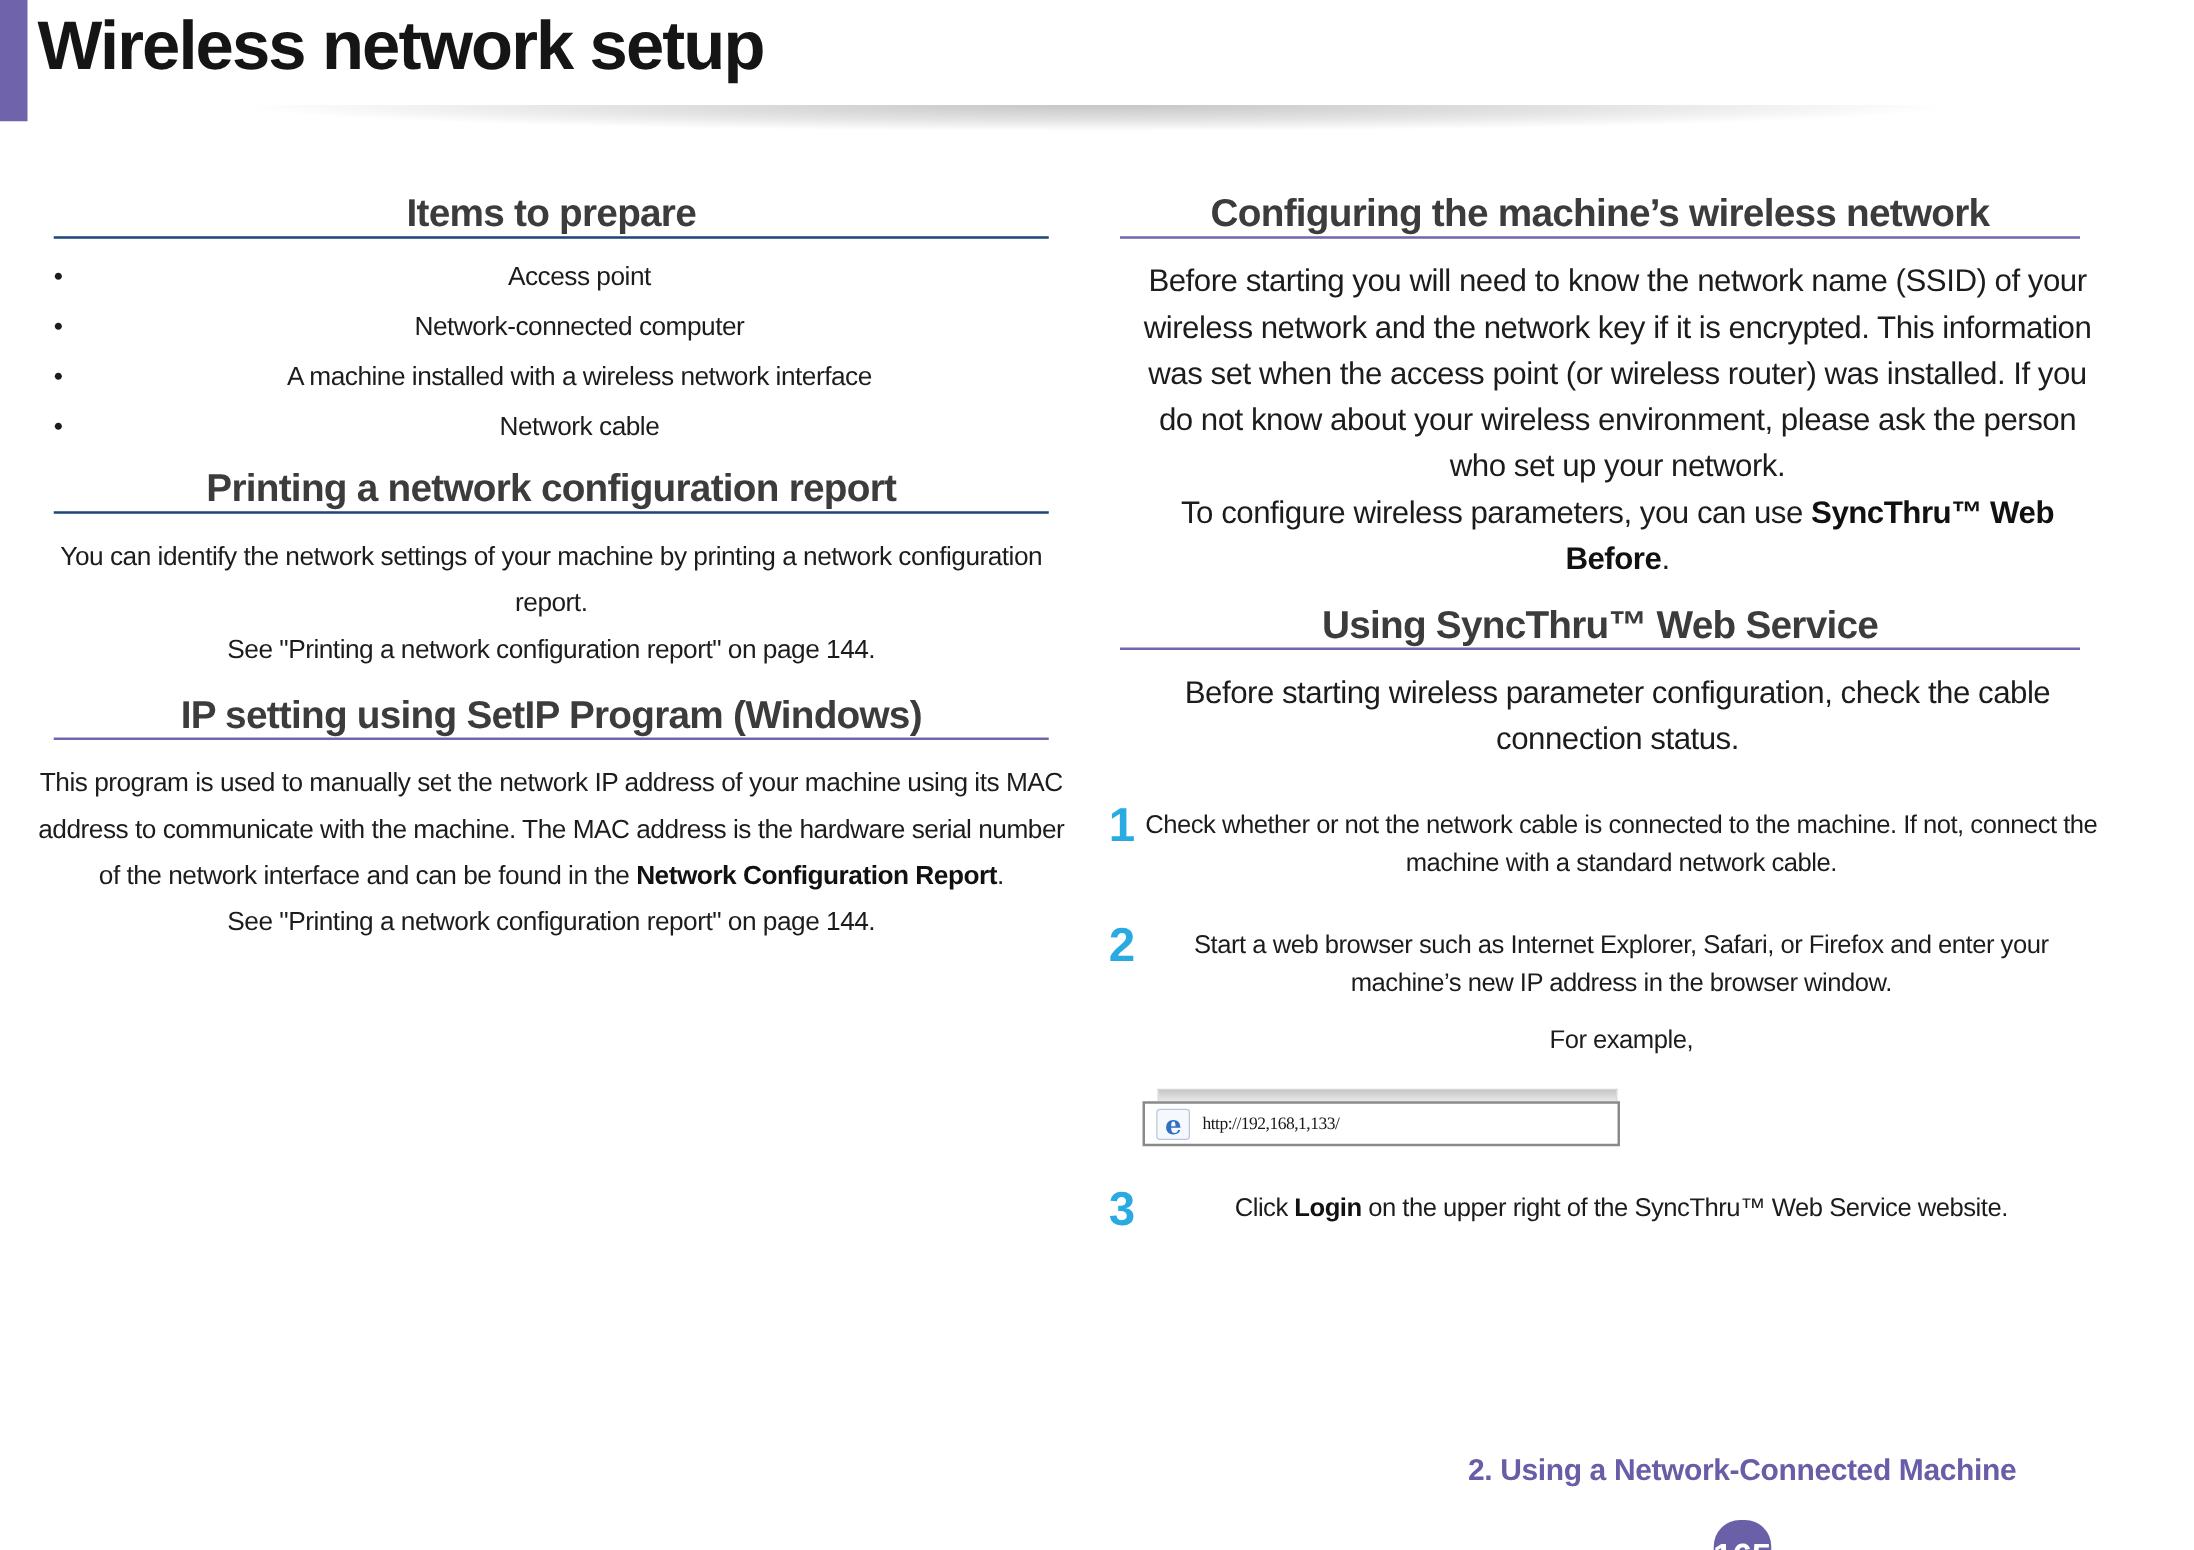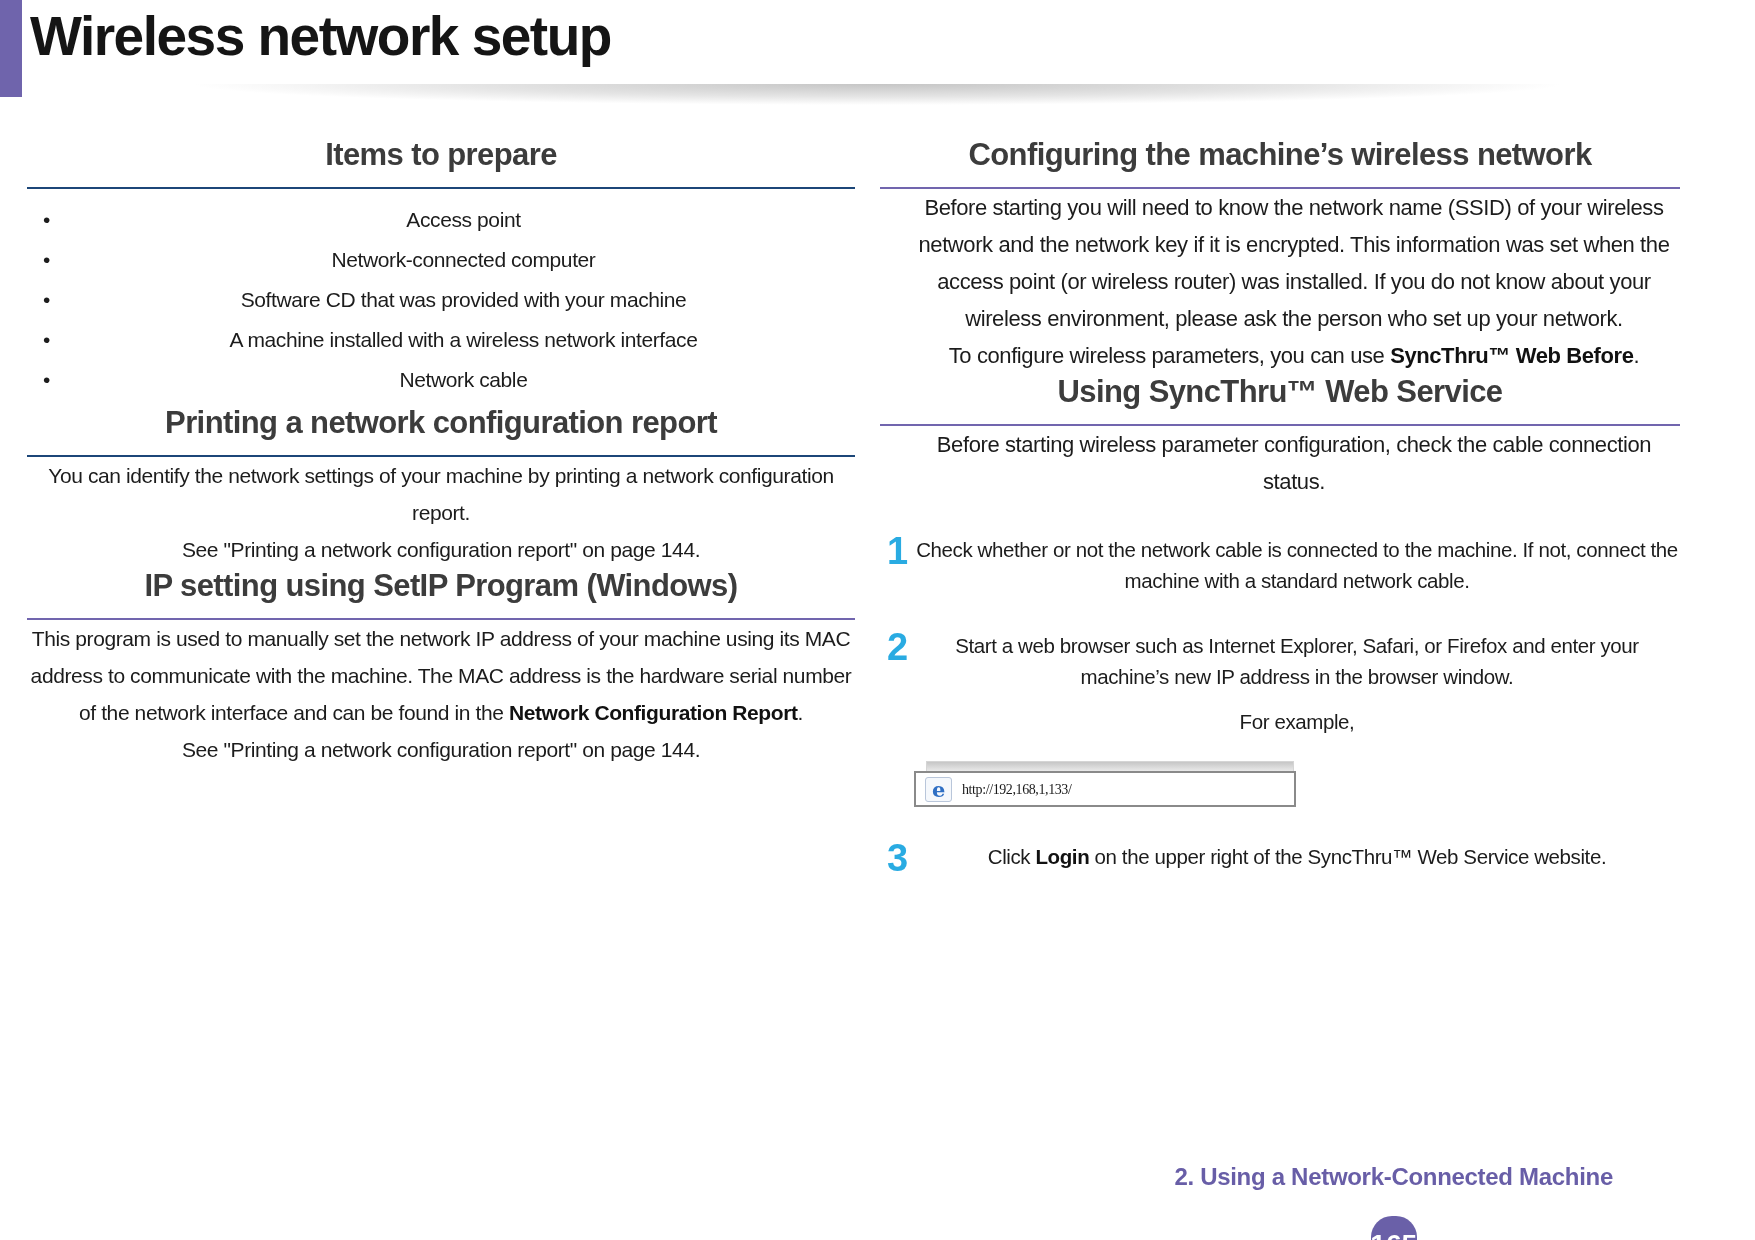--- a/index.html
+++ b/index.html
@@ -14,28 +14,28 @@
     color:#151515; letter-spacing:-1.5px; white-space:nowrap;
   }
   .title-shadow {
     position:absolute; left:0; top:84px; width:100%; height:28px;
     background:radial-gradient(ellipse 52% 100% at 50% 0%, rgba(150,150,150,0.55) 0%, rgba(150,150,150,0.25) 45%, rgba(150,150,150,0) 75%);
   }
   
   .col-left  { position:absolute; left:27px;  top:137px; width:828px; }
   .col-right { position:absolute; left:880px; top:137px; width:800px; }
   h2.section-heading {
-    margin:0; font-size:31px; line-height:36px; font-weight:bold; color:#3c3c3c;
-    letter-spacing:-0.6px; padding-bottom:14px;
+    margin:16px; font-size:31px; line-height:36px; font-weight:bold; color:#3c3c3c;
+    letter-spacing:-0.6px; 
   }
   .underline-navy   { border-bottom:2px solid #1c4678; }
   .underline-purple { border-bottom:2px solid #7165ae; }
   .mt-section { margin-top:58px; }
   p.body { margin:0; font-size:21px; line-height:37px; letter-spacing:-0.4px; color:#1c1c1c; }
-  .col-right p.body { font-size:22px;margin-left:28px; }
+  .col-right p.body { font-size:25px;margin-left:28px; }
   .mt-para  { margin-top:20px; }
   .mt-small { margin-top:16px; }
   b { font-weight:bold; color:#111; }
   
   ul.prepare-list { list-style:none; margin:16px 0 0 0; padding:0; }
   ul.prepare-list li {
     position:relative; padding-left:45px; font-size:21px; line-height:30px;
     letter-spacing:-0.4px; margin-bottom:10px; color:#1c1c1c;
   }
   ul.prepare-list li::before {
@@ -86,21 +86,20 @@
   <div class="accent-bar"></div>
   <div class="page-title">Wireless network setup</div>
   <div class="title-shadow"></div>
 
   <div class="col-left">
 
     <h2 class="section-heading underline-navy">Items to prepare</h2>
     <ul class="prepare-list">
       <li>Access point</li>
       <li>Network-connected computer</li>
-      <li>Software CD that was provided with your machine</li>
       <li>A machine installed with a wireless network interface</li>
       <li>Network cable</li>
     </ul>
 
     <h2 class="section-heading underline-navy mt-section">Printing a network configuration report</h2>
     <p class="body mt-para">You can identify the network settings of your machine by printing a network configuration report.</p>
     <p class="body mt-small">See "Printing a network configuration report" on page 144.</p>
 
     <h2 class="section-heading underline-purple mt-section">IP setting using SetIP Program (Windows)</h2>
     <p class="body mt-para"><span>This program is used to manually set the network IP address of your machine using its MAC address to communicate with the machine. The MAC address is the hardware serial number of the network interface and can be found in the </span><b>Network Configuration Report</b><span>.</span></p>

